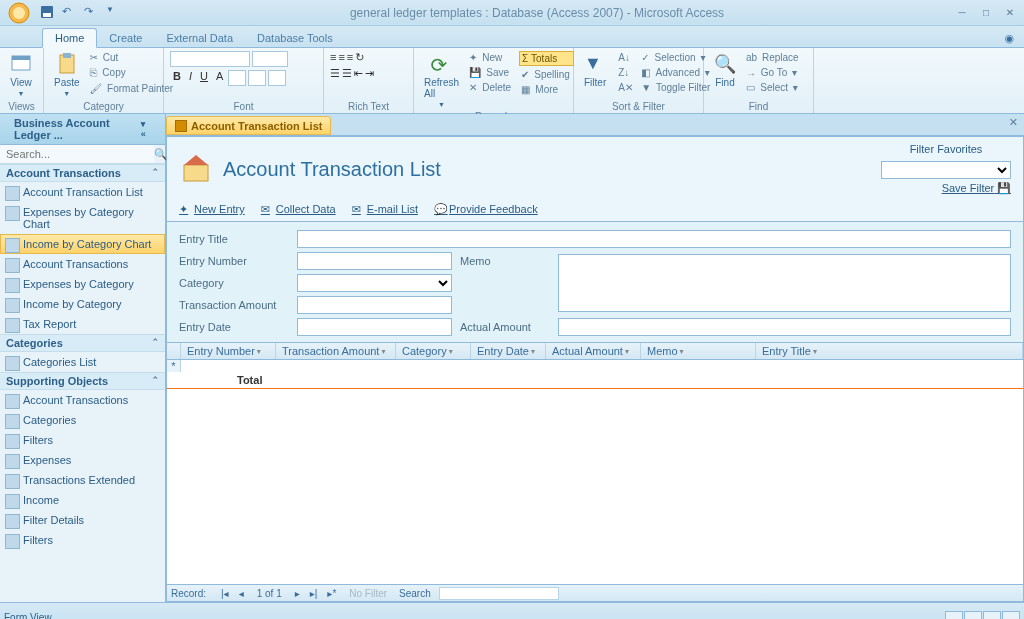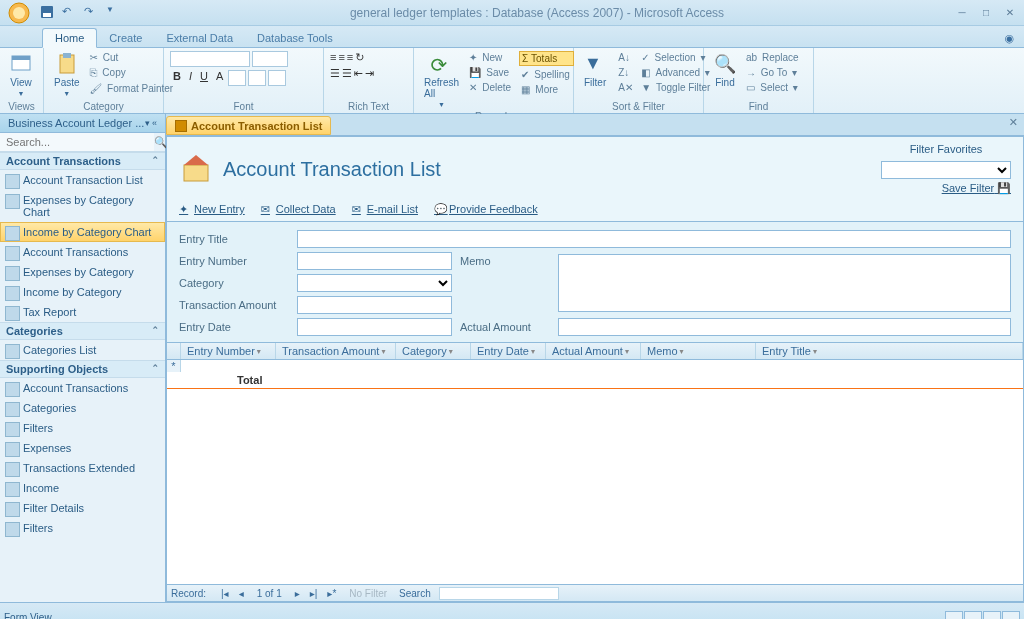--- a/index.html
+++ b/index.html
@@ -29,21 +29,21 @@
 .big-btn .icon { width:22px; height:22px; }
 .small-row { display:flex; flex-direction:column; gap:2px; font-size:10px; color:#5E7F99;}
 .small-row span { white-space:nowrap; padding:1px 2px;}
 .fmt-box { width:18px; height:16px; border:1px solid #A9C9DF; background:#fff; display:inline-block;}
 .fmt-strip { display:flex; gap:2px;}
 .totals-btn{background:#FFE48A;border:1px solid #DFAF3A;padding:1px 4px;font-size:10px;color:#6B5200;}
 
 
 .main { display:flex; height: calc(619px - 26px - 22px - 66px - 17px); }
 .nav { width: 166px; background:#E7F2F9; border-right:1px solid #8FBADB; display:flex; flex-direction:column;}
-.nav-header { background:linear-gradient(#BFE0F2,#A8D4EB); padding:3px 8px; color:#2D5F89; font-weight:normal; font-size:11px; display:flex; align-items:center; border-bottom:1px solid #8FBADB;}
+.nav-header { background:linear-gradient(#BFE0F2,#A8D4EB); padding:3px 14px; color:#2D5F89; font-weight:bold; font-size:11px; display:flex; align-items:center; border-bottom:1px solid #8FBADB;}
 .nav-header .chev { margin-left:auto; font-size:9px;}
 .nav-search { display:flex; border-bottom:1px solid #C5DCEB;}
 .nav-search input { flex:1; border:none; background:#F3F9FC; padding:3px 6px; font-size:11px; outline:none;}
 .nav-search .sicon{width:18px;display:flex;align-items:center;justify-content:center;color:#6B8CA8;}
 .nav-cat { background:#D8ECF7; padding:2px 6px; color:#2D5F89; font-weight:bold; font-size:11px; border-top:1px solid #C5DCEB; border-bottom:1px solid #C5DCEB; display:flex;}
 .nav-cat .exp{margin-left:auto;font-size:9px;color:#5E7F99;}
 .nav-item { padding:3px 6px 3px 22px; color:#2A5C85; font-size:11px; position:relative; border:1px solid transparent;}
 .nav-item.sel { background:linear-gradient(#FFE9A8,#FFD36B); border:1px solid #E6B94E;}
 .nav-item::before { content:""; position:absolute; left:4px; top:3px; width:13px; height:13px; background:#BFD9EA; border:1px solid #8FB7D0;}
 

